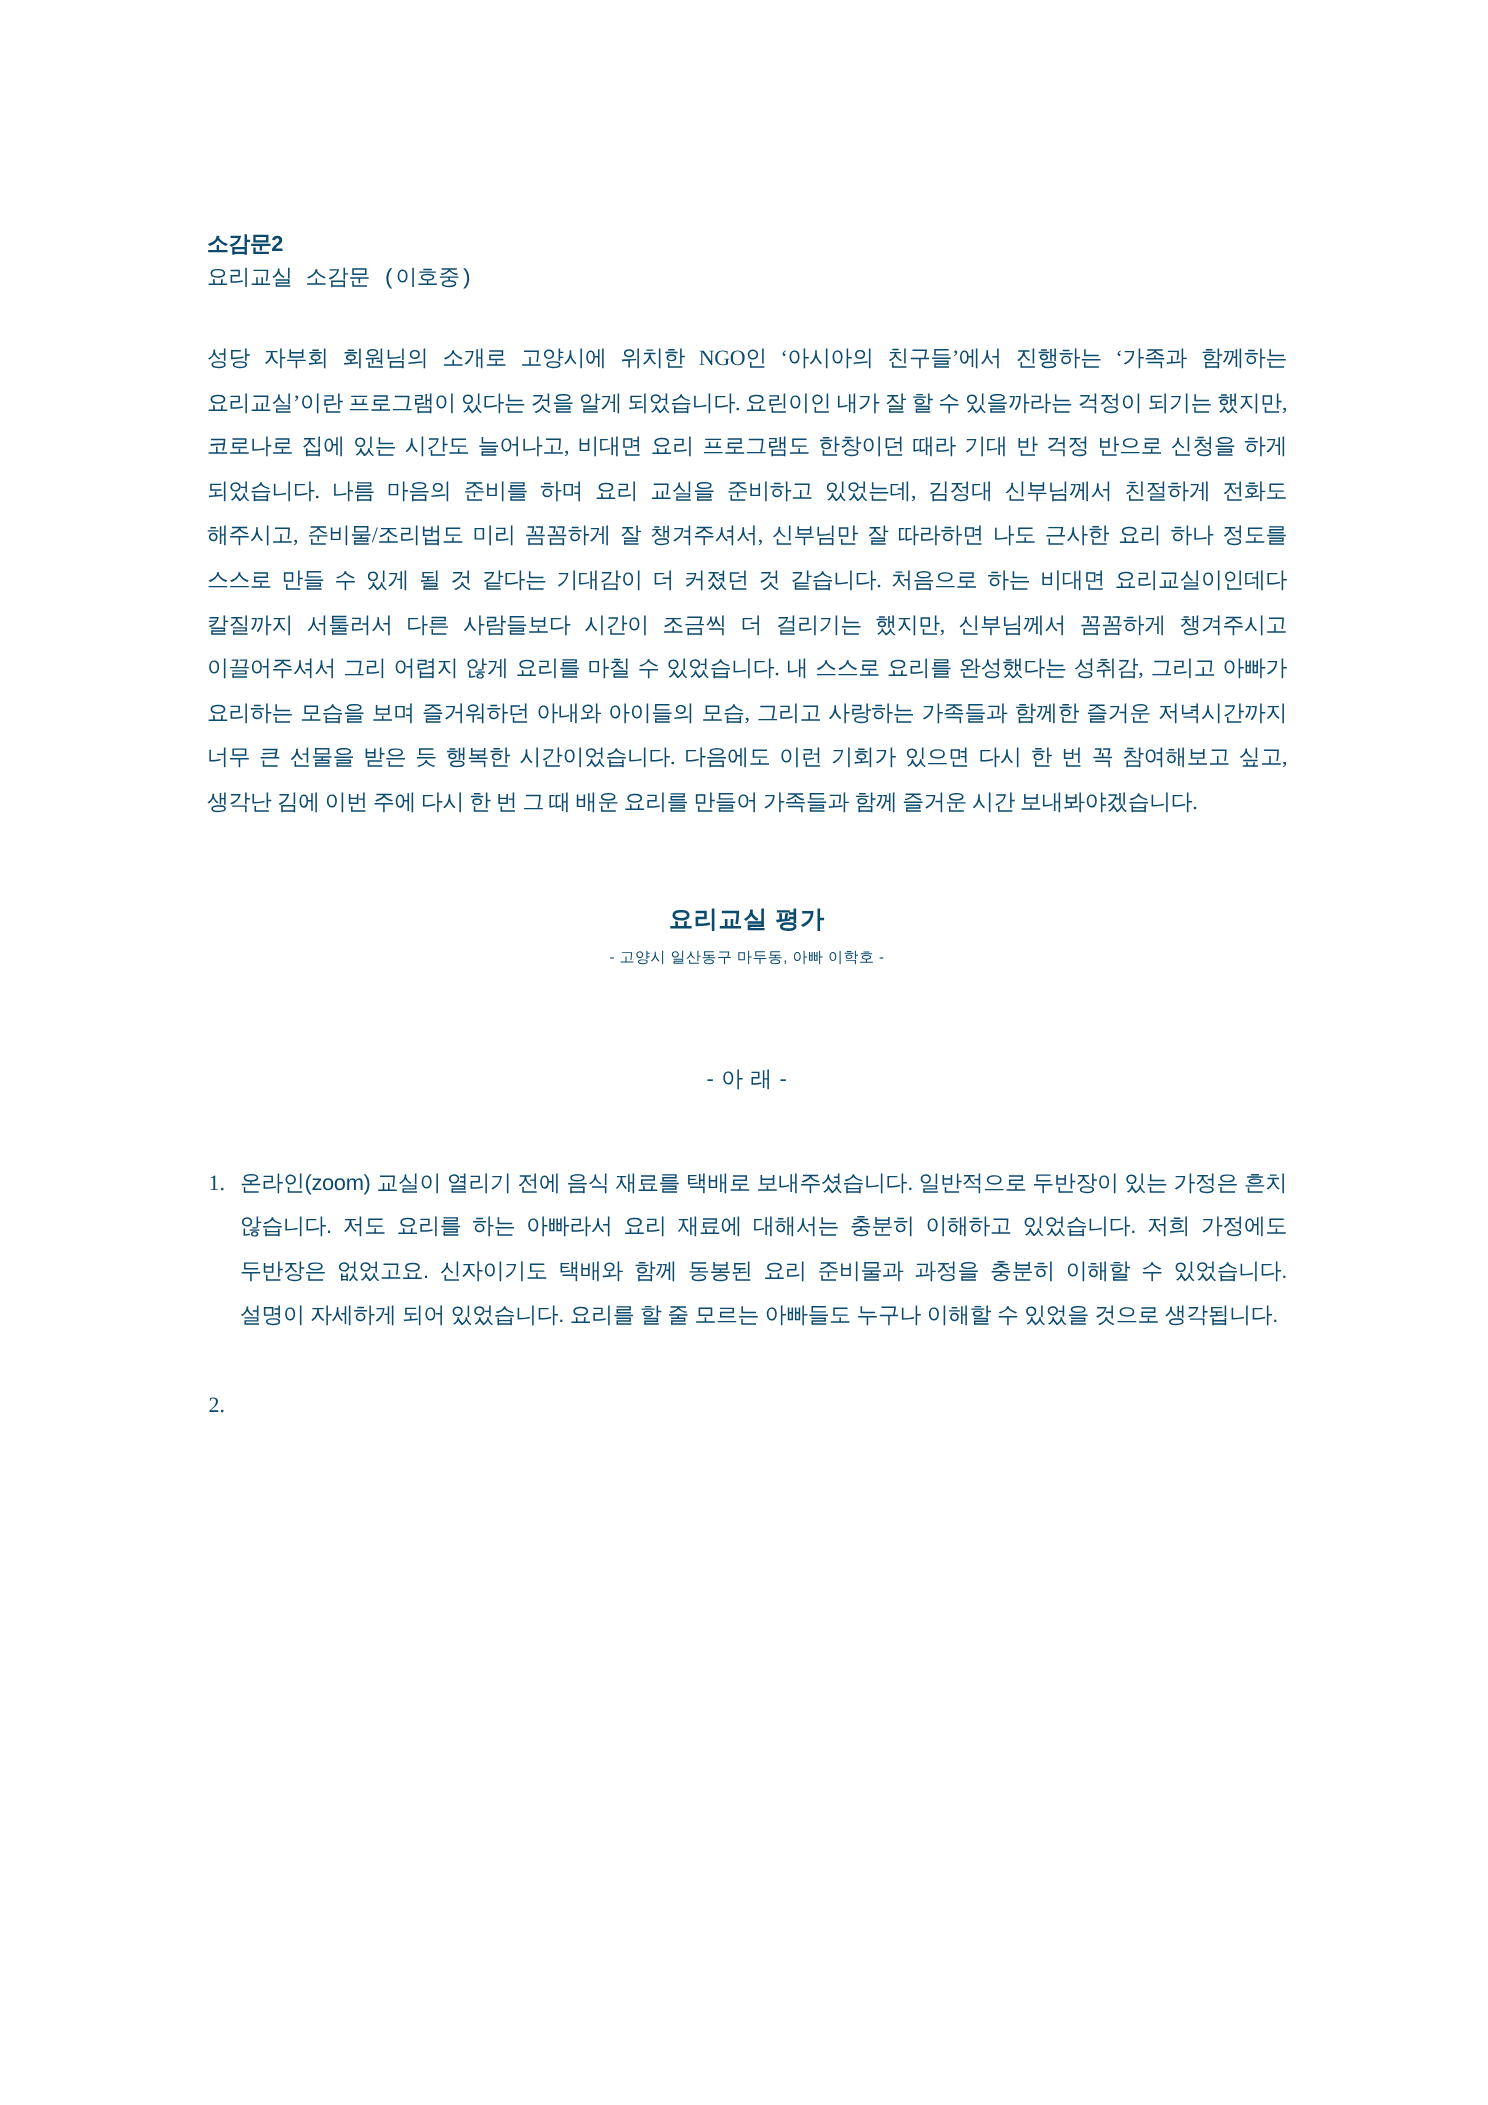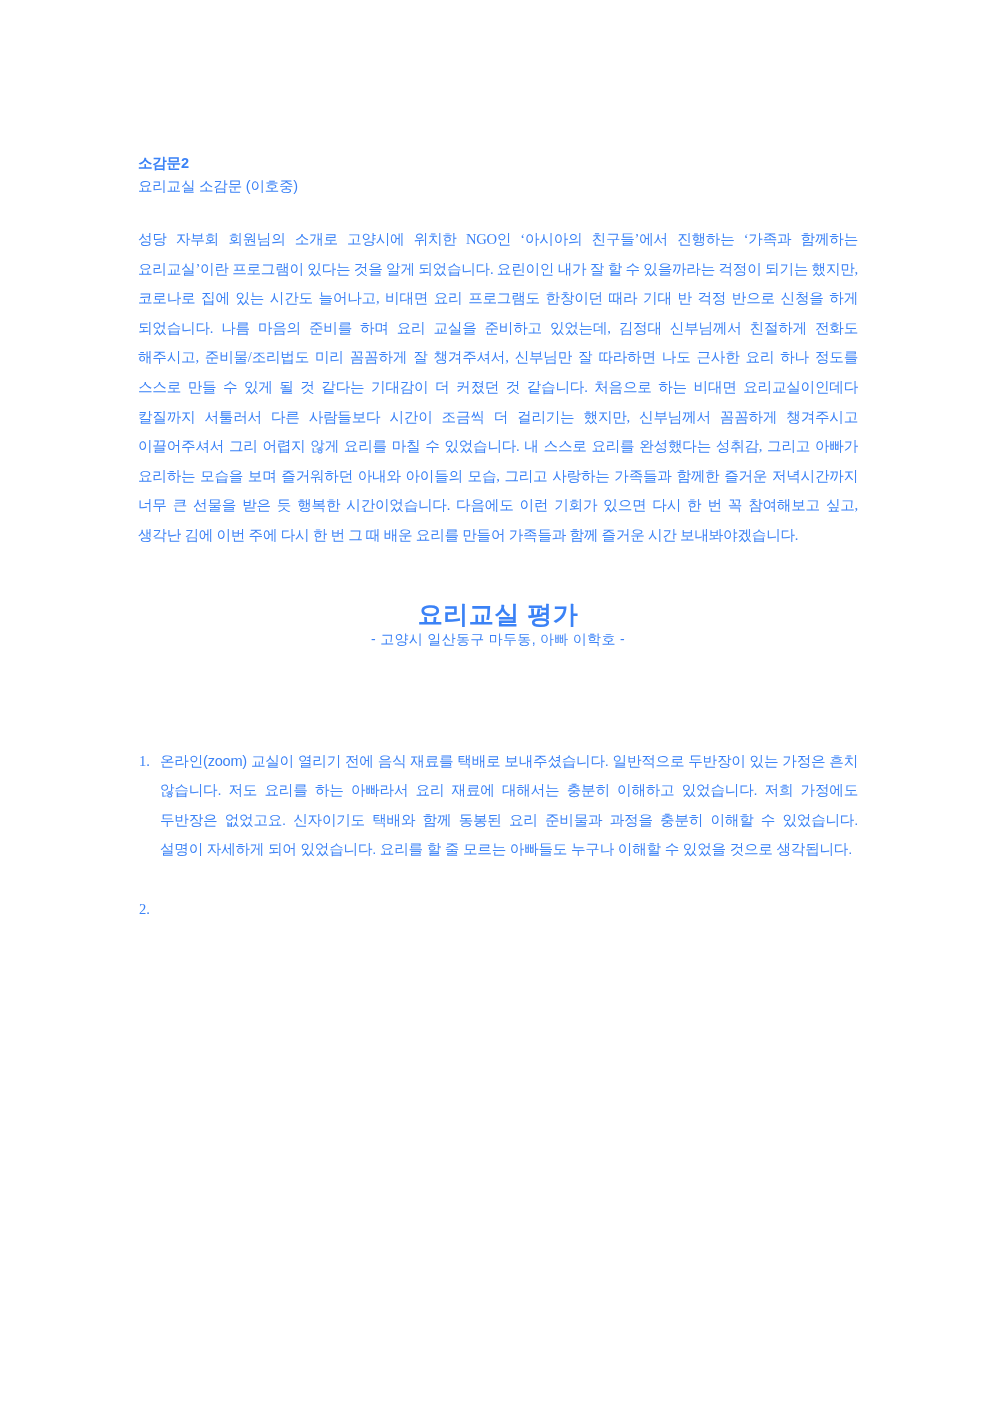--- a/index.html
+++ b/index.html
@@ -10,21 +10,21 @@
   }
 
   .page {
     position: relative;
     width: 992px;
     height: 1403px;
     background: #ffffff;
     margin: 0 auto;
     overflow: hidden;
     font-family: "Liberation Serif", "DejaVu Serif", serif;
-    color: #3b82f6;
+    color: #0c4a6e;
     box-sizing: border-box;
   }
 
   .content {
     position: absolute;
     left: 138px;
     top: 152px;
     width: 720px;
   }
 
@@ -33,21 +33,21 @@
     font-family: "Liberation Sans", "DejaVu Sans", sans-serif;
     font-weight: bold;
     font-size: 14.5px;
     line-height: 22px;
     letter-spacing: -0.2px;
     margin: 0;
     text-align: left;
   }
 
   .section-subtitle {
-    font-family: Liberation Sans, sans-serif;
+    font-family: Liberation Mono, monospace;
     font-size: 14.5px;
     font-weight: normal;
     line-height: 24px;
     letter-spacing: -0.2px;
     margin: 0;
     text-align: left;
   }
 
   
   .body-par {
@@ -59,30 +59,30 @@
     letter-spacing: -0.25px;
     word-break: keep-all;
     margin: 0;
     text-indent: 0;
   }
 
   
   .doc-title {
     font-family: "Liberation Sans", "DejaVu Sans", sans-serif;
     font-weight: bold;
-    font-size: 25px;
+    font-size: 16px;
     line-height: 30px;
     letter-spacing: 0.5px;
     text-align: center;
     margin: 0;
   }
 
   .doc-byline {
     font-family: "Liberation Sans", "DejaVu Sans", sans-serif;
-    font-size: 14px;
+    font-size: 10px;
     font-weight: normal;
     line-height: 20px;
     letter-spacing: 0.3px;
     text-align: center;
     margin: 0;
   }
 
   .below-marker {
     font-family: "Liberation Sans", "DejaVu Sans", sans-serif;
     font-size: 14.6px;
@@ -149,20 +149,21 @@
 
     <p class="doc-title">요리교실 평가</p>
 
     <p class="doc-byline">- 고양시 일산동구 마두동, 아빠 이학호 -</p>
 
     <div class="gap-md"></div>
 
 
     <div class="gap-lg"></div>
 
+    <p class="below-marker">- 아 래 -</p>
 
     <div class="gap-xxl"></div>
 
     <ol class="num-list">
       <li class="num-item">
         <span class="marker">1.</span>
         <span>온라인(zoom) 교실이 열리기 전에 음식 재료를 택배로 보내주셨습니다. 일반적으로 두반장이 있는 가정은 흔치 않습니다. 저도 요리를 하는 아빠라서 요리 재료에 대해서는 충분히 이해하고 있었습니다. 저희 가정에도 두반장은 없었고요. 신자이기도 택배와 함께 동봉된 요리 준비물과 과정을 충분히 이해할 수 있었습니다. 설명이 자세하게 되어 있었습니다. 요리를 할 줄 모르는 아빠들도 누구나 이해할 수 있었을 것으로 생각됩니다.</span>
       </li>
 
       <div class="gap-lg"></div>

